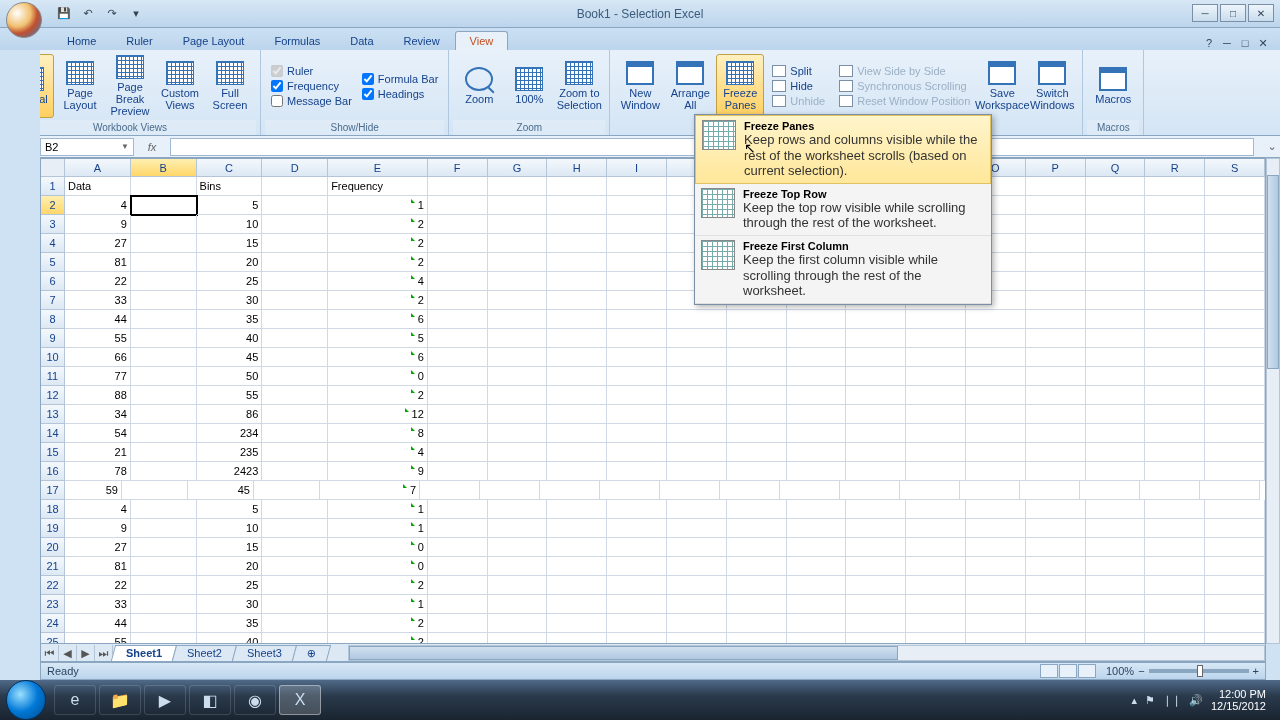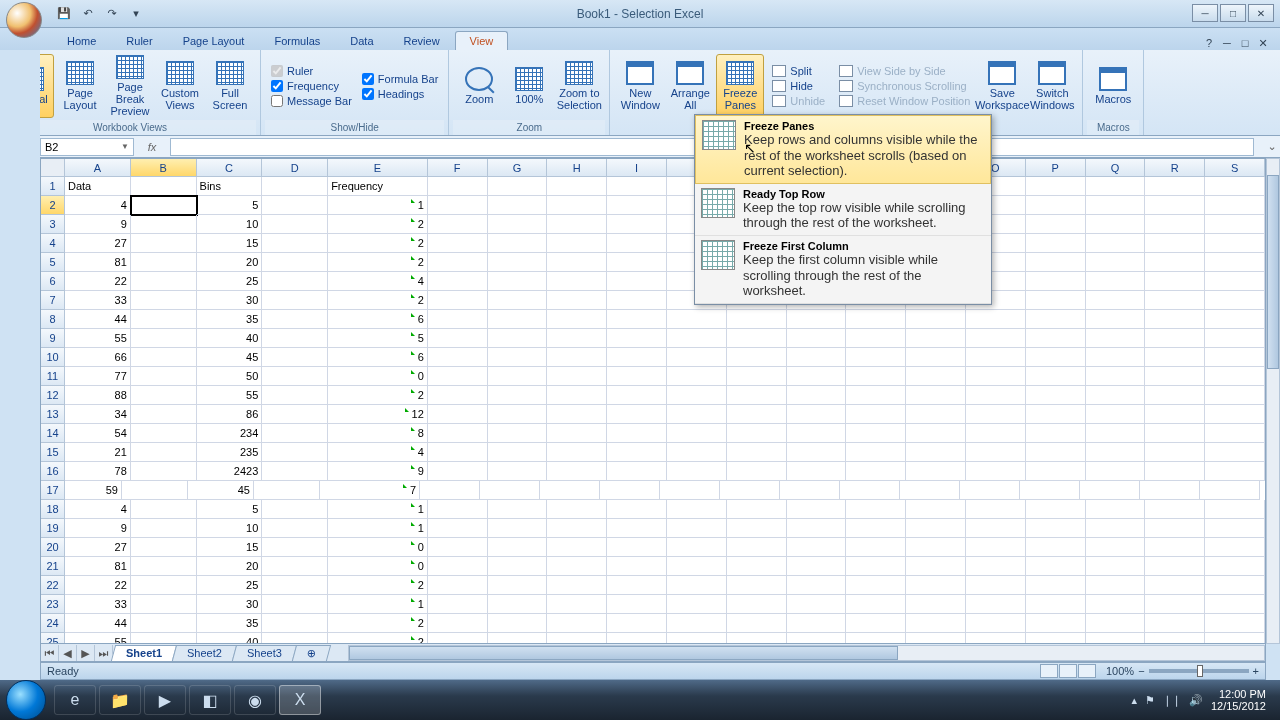--- a/index.html
+++ b/index.html
@@ -285,21 +285,21 @@
   </div>
 </div>
 
 <div class="dropdown">
   <div class="dd-item hl">
     <div class="dd-icon grid"></div>
     <div class="dd-text"><b>Freeze Panes</b><span>Keep rows and columns visible while the rest of the worksheet scrolls (based on current selection).</span></div>
   </div>
   <div class="dd-item">
     <div class="dd-icon grid"></div>
-    <div class="dd-text"><b>Ready Top Row</b><span>Keep the top row visible while scrolling through the rest of the worksheet.</span></div>
+    <div class="dd-text"><b>Freeze Top Row</b><span>Keep the top row visible while scrolling through the rest of the worksheet.</span></div>
   </div>
   <div class="dd-item">
     <div class="dd-icon grid"></div>
     <div class="dd-text"><b>Freeze First Column</b><span>Keep the first column visible while scrolling through the rest of the worksheet.</span></div>
   </div>
 </div>
 <div class="cursor-arrow">↖</div>
 
 <div class="fbar">
   <div class="namebox">

